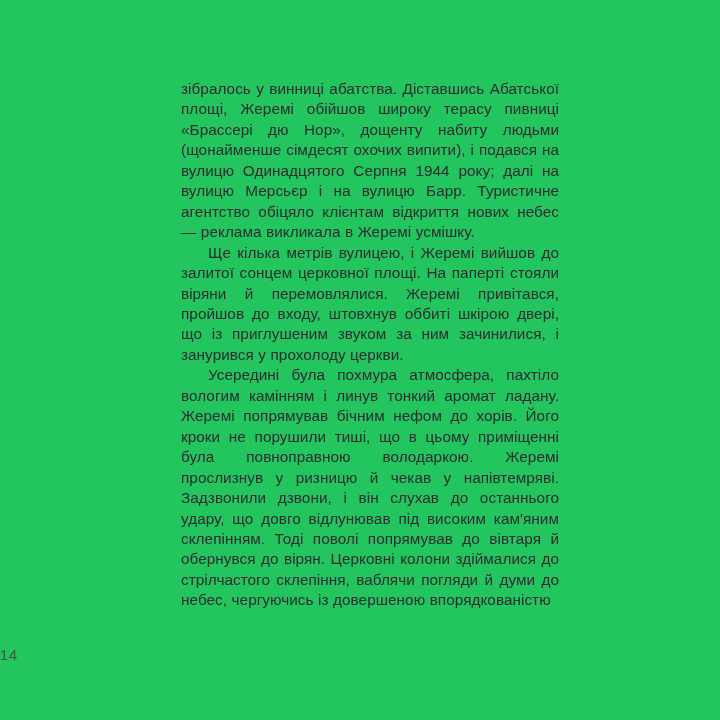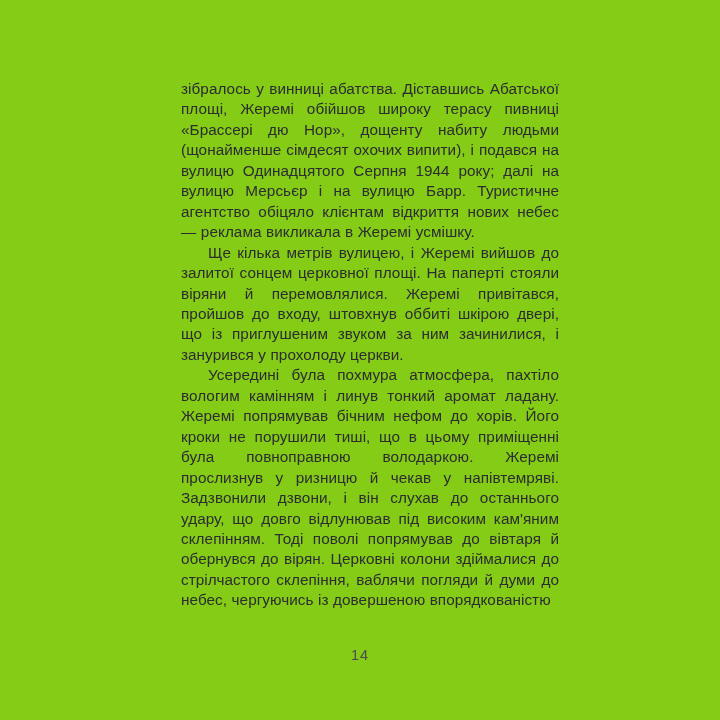--- a/index.html
+++ b/index.html
@@ -12,21 +12,21 @@
     height: 720px;
     background: #ffffff;
     font-family: "Liberation Sans", "DejaVu Sans", sans-serif;
     overflow: hidden;
   }
 
   .page {
     position: relative;
     width: 720px;
     height: 720px;
-    background: #84cc16;
+    background: #22c55e;
     box-sizing: border-box;
   }
 
   .text-column {
     position: absolute;
     left: 181px;
     top: 79px;
     width: 378px;
   }
 
@@ -45,21 +45,20 @@
 
   .para + .para {
     text-indent: 27px;
   }
 
   .page-number {
     position: absolute;
     left: 0;
     top: 645px;
     width: 720px;
-    text-align: center;
     font-size: 14.5px;
     line-height: 20px;
     color: #4a4a50;
     letter-spacing: 1px;
   }
 </style>
 </head>
 <body>
 
 <div class="page">

